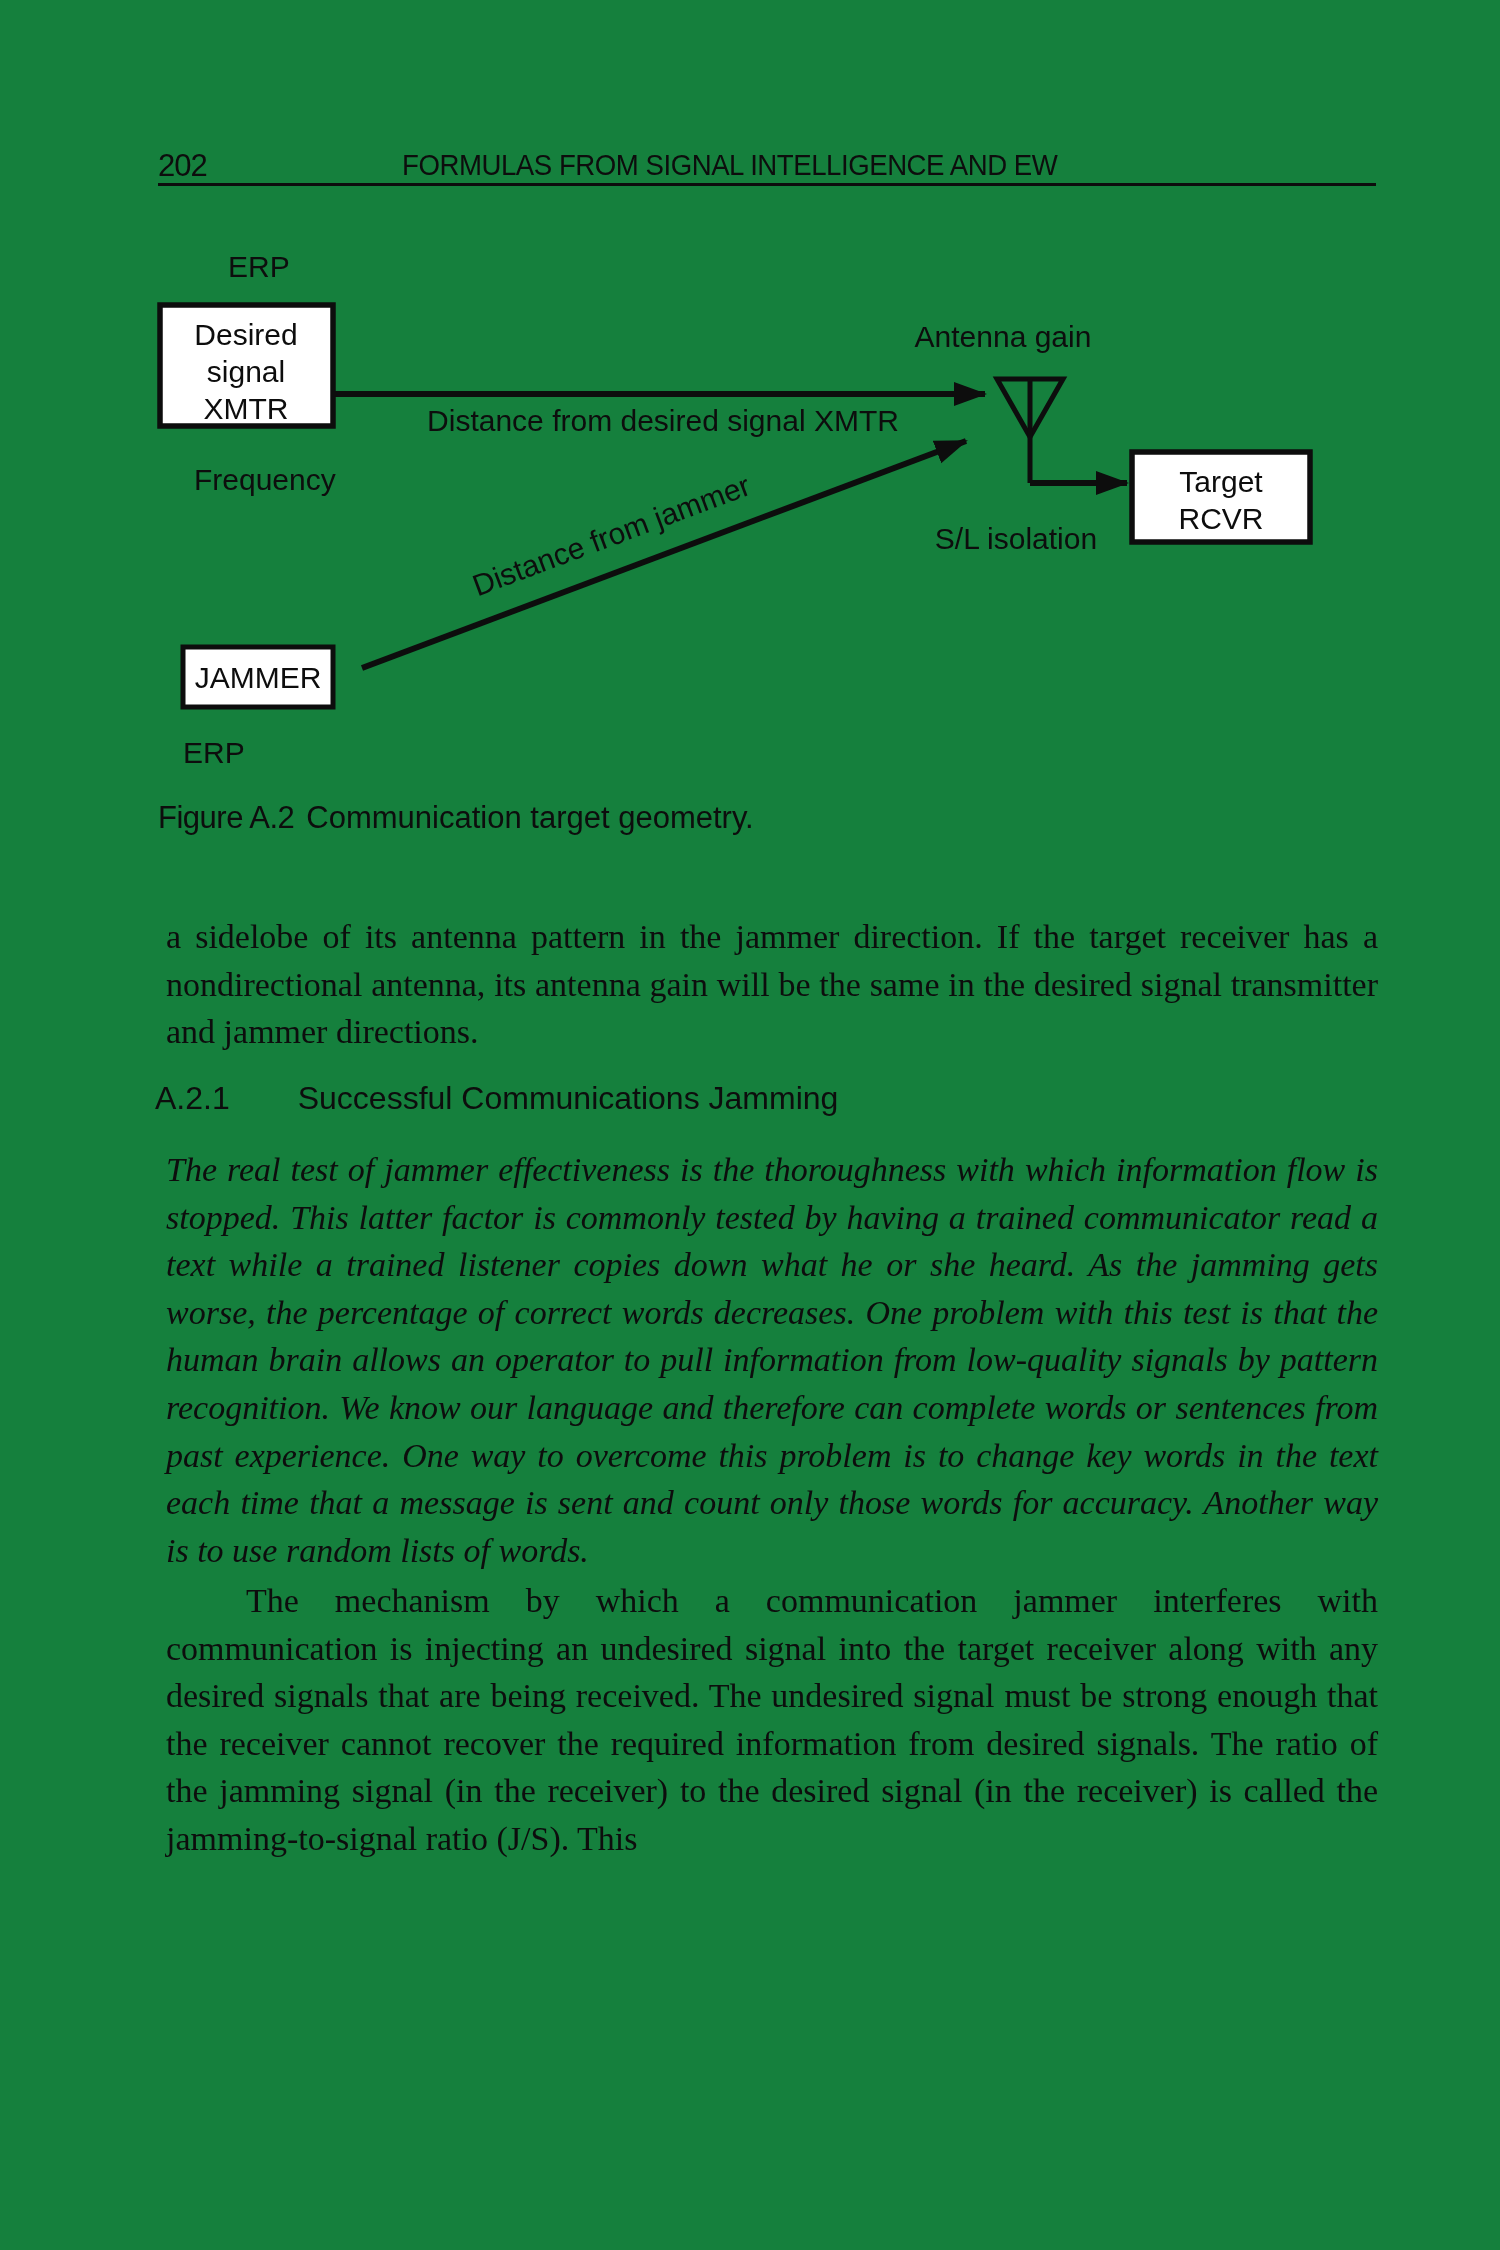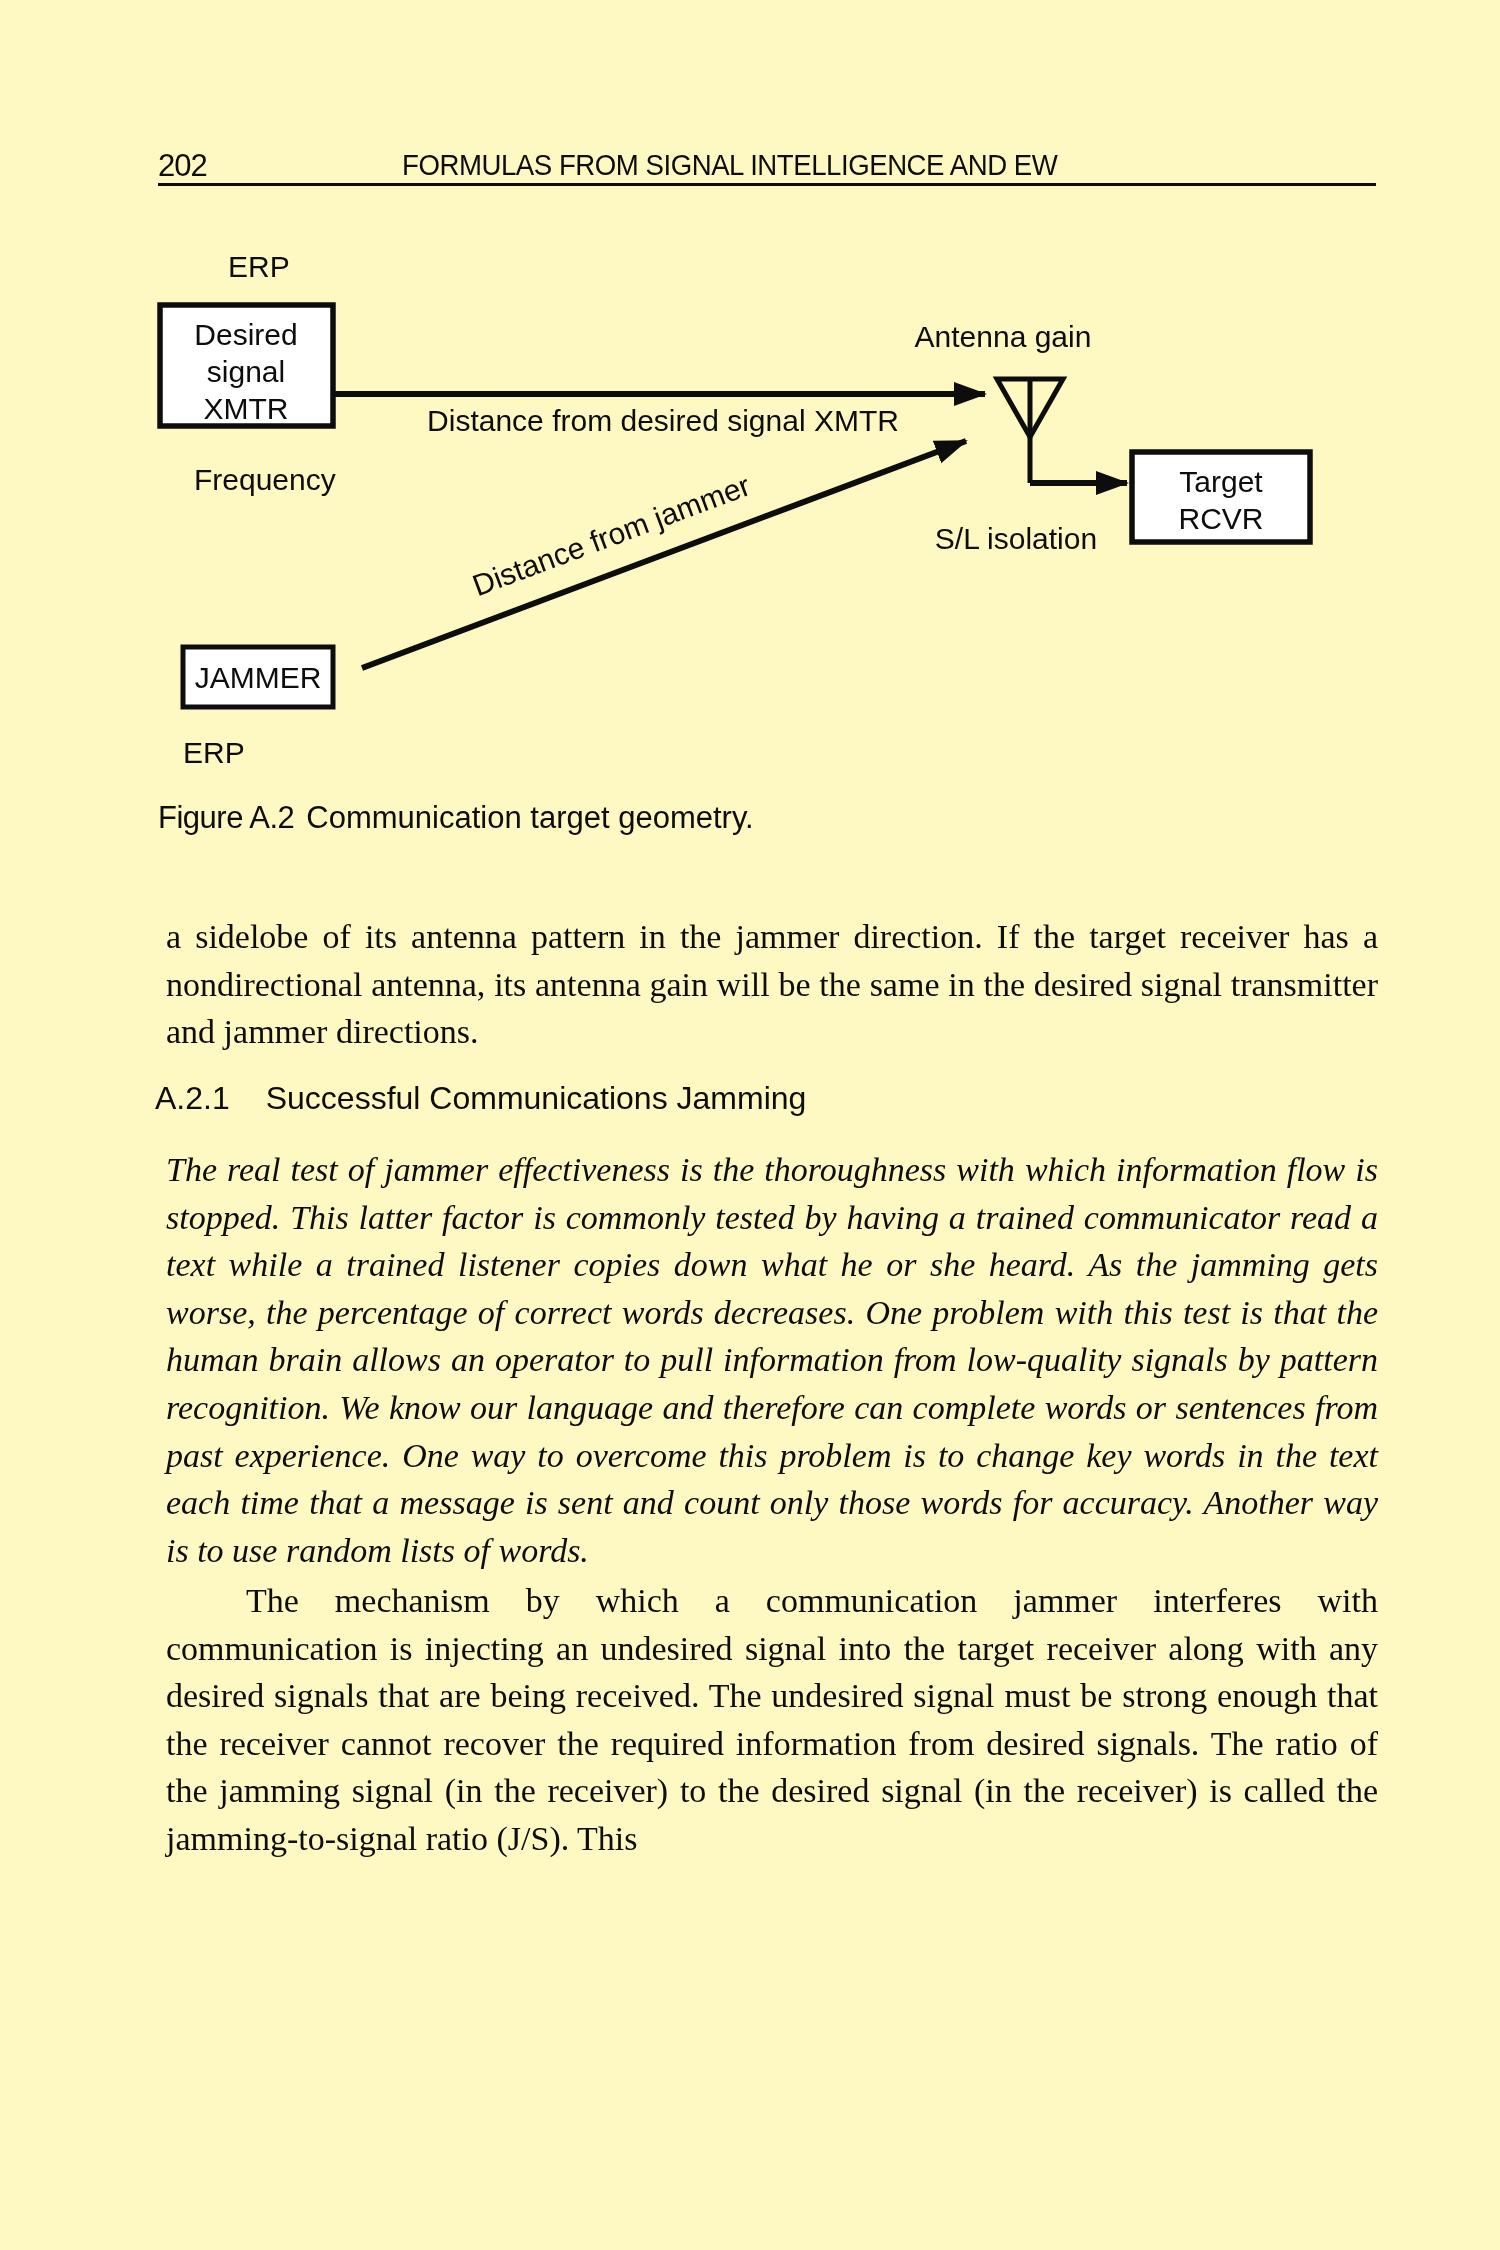--- a/index.html
+++ b/index.html
@@ -1,19 +1,19 @@
 <!DOCTYPE html>
 <html><head>
 <meta charset="utf-8">
 <style>
   html,body{margin:0;padding:0;background:#e8e8e8;}
   .page{
     position:relative;
     width:1500px;height:2250px;
-    background:#fef9c3;
+    background:#15803d;
     font-family:"Liberation Sans",sans-serif;
     color:#0d0d0d;
     overflow:hidden;
   }
   
   .pagenum{
     position:absolute;left:158px;top:148px;
     font-size:31px;letter-spacing:-1px;
   }
   .running-head{
@@ -48,21 +48,21 @@
     font-size:34px;line-height:47.6px;
     text-align:justify;
   }
   .p1{top:905px;}
   .p2{top:1138px;font-style:italic;}
   .p3{top:1569px;text-indent:80px;}
   .heading{
     position:absolute;left:155px;top:1080px;
     font-size:32px;white-space:nowrap;
   }
-  .heading .sec-title{margin-left:36px;}
+  .heading .sec-title{margin-left:68px;}
 </style>
 </head>
 <body>
 
 <div class="page">
 
   <span class="pagenum">202</span>
   <span class="running-head">FORMULAS FROM SIGNAL INTELLIGENCE AND EW</span>
   <div class="header-rule"></div>
 

